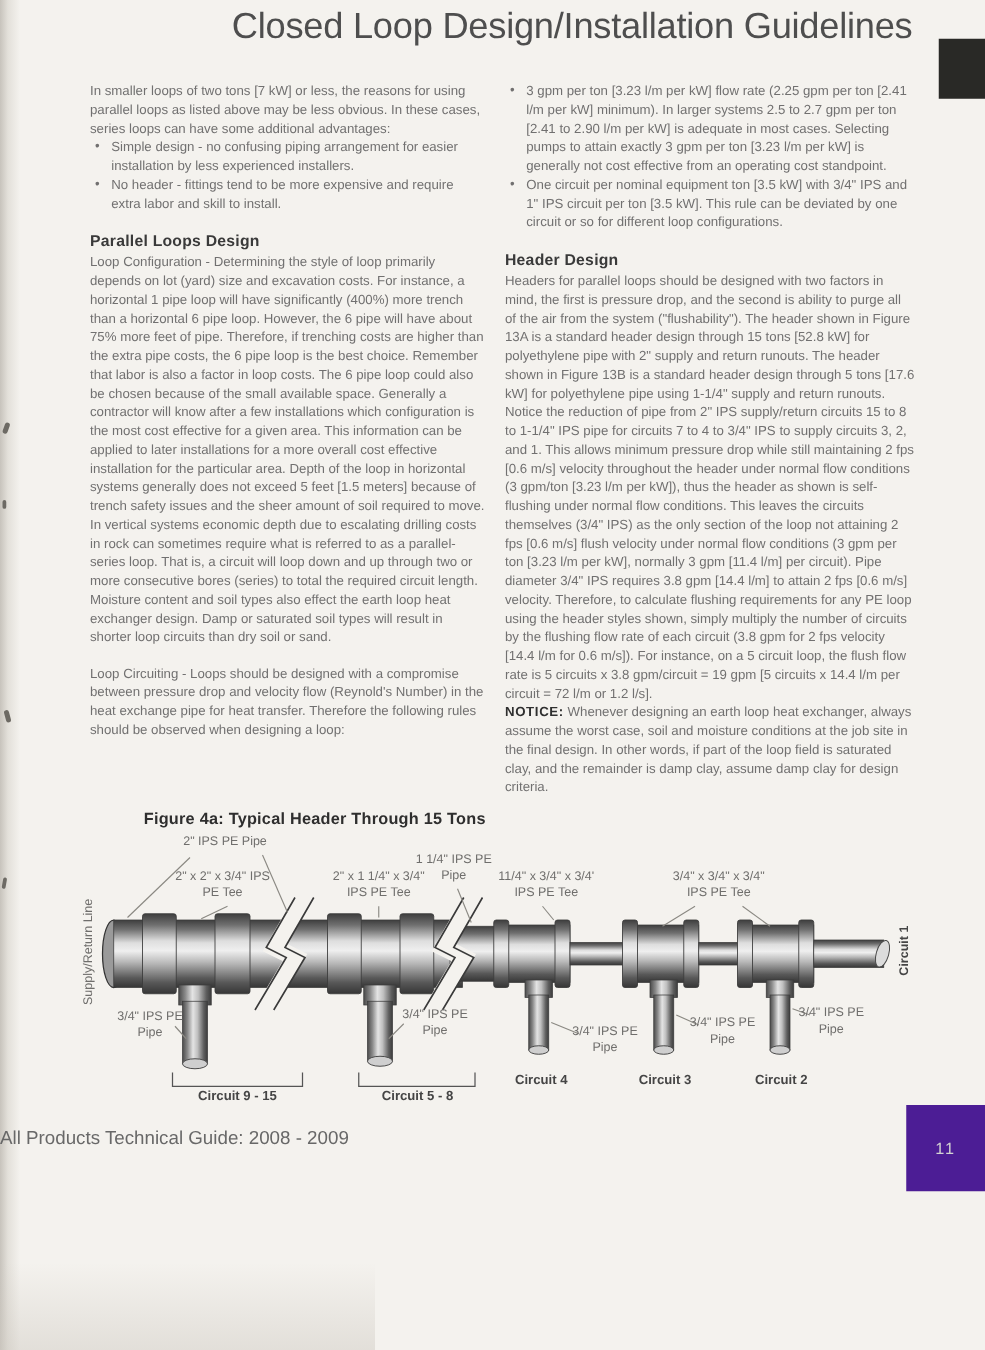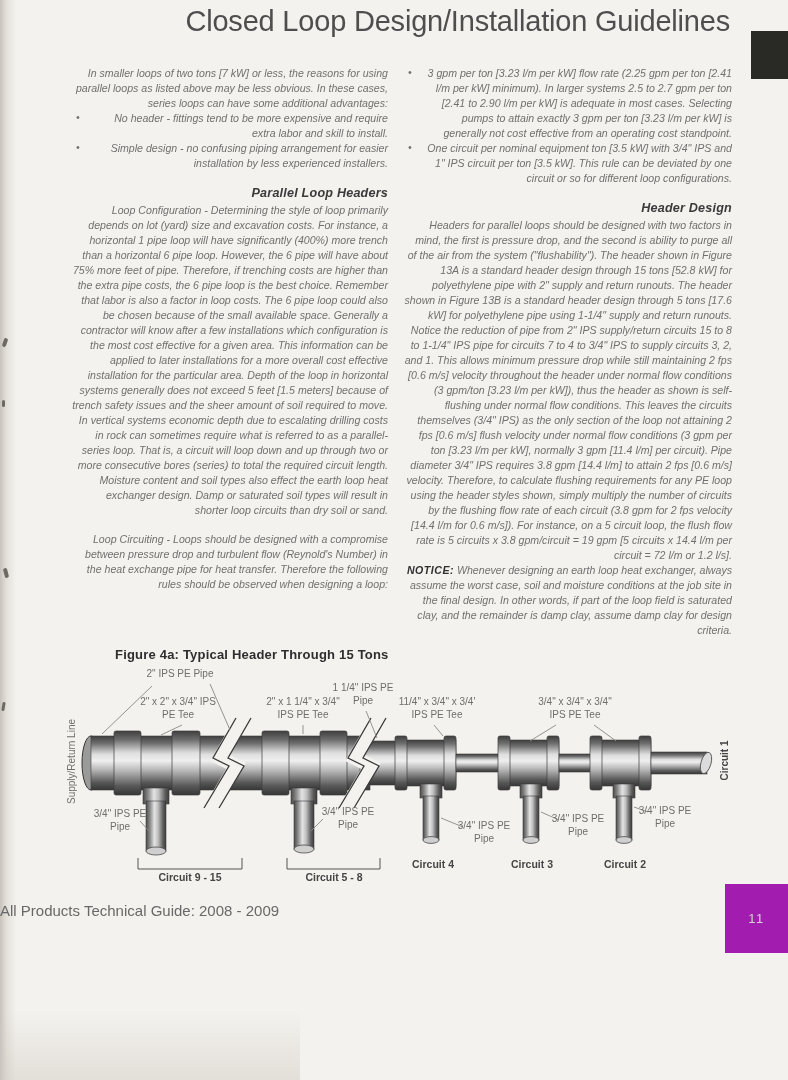--- a/index.html
+++ b/index.html
@@ -9,25 +9,25 @@
   .scan-edge-left { position:absolute; left:0; top:0; width:16px; height:1080px;
     background:linear-gradient(90deg,#c7c3bc 0%, #e3e0da 40%, #f4f2ee 100%); }
   .scan-shadow-bottom { position:absolute; left:0; top:1010px; width:300px; height:70px;
     background:linear-gradient(180deg, rgba(244,242,238,0) 0%, rgba(205,200,192,.45) 100%); }
   .edge-mark { position:absolute; background:#6d6a64; border-radius:2px; }
 
   .page-title { position:absolute; top:5px; right:58px; font-size:29px; font-weight:400;
     color:#4e4e4e; letter-spacing:-0.2px; }
 
   .tab-top { position:absolute; left:751px; top:31px; width:37px; height:48px; background:#292926; }
-  .pagenum-box { position:absolute; left:725px; top:884px; width:63px; height:69px; background:#a21caf;
+  .pagenum-box { position:absolute; left:725px; top:884px; width:63px; height:69px; background:#4c1d95;
     display:flex; align-items:center; justify-content:center; }
   .pagenum-box span { color:#d3d3d3; font-size:13px; letter-spacing:1.5px; }
 
-  .col { position:absolute; font-size:10.6px; line-height:15px; color:#717070; text-align:right;font-style:italic; }
+  .col { position:absolute; font-size:10.6px; line-height:15px; color:#717070; text-align:left; }
   .col-left  { left:72px;  top:66px; width:316px; }
   .col-right { left:404px; top:66px; width:328px; }
   .col p { margin:0 0 14px 0; }
   .col .tight { margin-bottom:0; }
   .bullet { position:relative; padding-left:17px; }
   .bullet::before { content:"\2022"; position:absolute; left:4px; top:-1px; color:#717070; }
   .sec-heading { font-size:12.6px; font-weight:bold; color:#3a3a3a; letter-spacing:.2px;
     margin:15px 0 2px 0; }
   .notice { margin-top:15px; }
   .notice-label { font-weight:bold; color:#2f2f2f; letter-spacing:.5px; }
@@ -57,25 +57,25 @@
   <div class="edge-mark" style="left:2px; top:400px; width:3px; height:7px;"></div>
   <div class="edge-mark" style="left:4px; top:568px; width:4px; height:10px; transform:rotate(-15deg);"></div>
   <div class="edge-mark" style="left:2px; top:702px; width:3px; height:9px; transform:rotate(10deg);"></div>
   <div class="scan-shadow-bottom"></div>
 
   <div class="page-title">Closed Loop Design/Installation Guidelines</div>
   <div class="tab-top"></div>
 
   <div class="col col-left">
     <p class="tight">In smaller loops of two tons [7 kW] or less, the reasons for using parallel loops as listed above may be less obvious. In these cases, series loops can have some additional advantages:</p>
+    <div class="bullet">Simple design - no confusing piping arrangement for easier installation by less experienced installers.</div>
     <div class="bullet">No header - fittings tend to be more expensive and require extra labor and skill to install.</div>
-    <div class="bullet">Simple design - no confusing piping arrangement for easier installation by less experienced installers.</div>
-    <div class="sec-heading">Parallel Loop Headers</div>
+    <div class="sec-heading">Parallel Loops Design</div>
     <p>Loop Configuration - Determining the style of loop primarily depends on lot (yard) size and excavation costs. For instance, a horizontal 1 pipe loop will have significantly (400%) more trench than a horizontal 6 pipe loop. However, the 6 pipe will have about 75% more feet of pipe. Therefore, if trenching costs are higher than the extra pipe costs, the 6 pipe loop is the best choice. Remember that labor is also a factor in loop costs. The 6 pipe loop could also be chosen because of the small available space. Generally a contractor will know after a few installations which configuration is the most cost effective for a given area. This information can be applied to later installations for a more overall cost effective installation for the particular area. Depth of the loop in horizontal systems generally does not exceed 5 feet [1.5 meters] because of trench safety issues and the sheer amount of soil required to move. In vertical systems economic depth due to escalating drilling costs in rock can sometimes require what is referred to as a parallel-series loop. That is, a circuit will loop down and up through two or more consecutive bores (series) to total the required circuit length. Moisture content and soil types also effect the earth loop heat exchanger design. Damp or saturated soil types will result in shorter loop circuits than dry soil or sand.</p>
-    <p>Loop Circuiting - Loops should be designed with a compromise between pressure drop and turbulent flow (Reynold's Number) in the heat exchange pipe for heat transfer. Therefore the following rules should be observed when designing a loop:</p>
+    <p>Loop Circuiting - Loops should be designed with a compromise between pressure drop and velocity flow (Reynold's Number) in the heat exchange pipe for heat transfer. Therefore the following rules should be observed when designing a loop:</p>
   </div>
 
   <div class="col col-right">
     <div class="bullet">3 gpm per ton [3.23 l/m per kW] flow rate (2.25 gpm per ton [2.41 l/m per kW] minimum). In larger systems 2.5 to 2.7 gpm per ton [2.41 to 2.90 l/m per kW] is adequate in most cases. Selecting pumps to attain exactly 3 gpm per ton [3.23 l/m per kW] is generally not cost effective from an operating cost standpoint.</div>
     <div class="bullet">One circuit per nominal equipment ton [3.5 kW] with 3/4" IPS and 1" IPS circuit per ton [3.5 kW]. This rule can be deviated by one circuit or so for different loop configurations.</div>
     <div class="sec-heading">Header Design</div>
     <p class="tight">Headers for parallel loops should be designed with two factors in mind, the first is pressure drop, and the second is ability to purge all of the air from the system ("flushability"). The header shown in Figure 13A is a standard header design through 15 tons [52.8 kW] for polyethylene pipe with 2" supply and return runouts. The header shown in Figure 13B is a standard header design through 5 tons [17.6 kW] for polyethylene pipe using 1-1/4" supply and return runouts. Notice the reduction of pipe from 2" IPS supply/return circuits 15 to 8 to 1-1/4" IPS pipe for circuits 7 to 4 to 3/4" IPS to supply circuits 3, 2, and 1. This allows minimum pressure drop while still maintaining 2 fps [0.6 m/s] velocity throughout the header under normal flow conditions (3 gpm/ton [3.23 l/m per kW]), thus the header as shown is self-flushing under normal flow conditions. This leaves the circuits themselves (3/4" IPS) as the only section of the loop not attaining 2 fps [0.6 m/s] flush velocity under normal flow conditions (3 gpm per ton [3.23 l/m per kW], normally 3 gpm [11.4 l/m] per circuit). Pipe diameter 3/4" IPS requires 3.8 gpm [14.4 l/m] to attain 2 fps [0.6 m/s] velocity. Therefore, to calculate flushing requirements for any PE loop using the header styles shown, simply multiply the number of circuits by the flushing flow rate of each circuit (3.8 gpm for 2 fps velocity [14.4 l/m for 0.6 m/s]). For instance, on a 5 circuit loop, the flush flow rate is 5 circuits x 3.8 gpm/circuit = 19 gpm [5 circuits x 14.4 l/m per circuit = 72 l/m or 1.2 l/s].</p>
     <p class="notice"><span class="notice-label">NOTICE:</span> <span>Whenever designing an earth loop heat exchanger, always assume the worst case, soil and moisture conditions at the job site in the final design. In other words, if part of the loop field is saturated clay, and the remainder is damp clay, assume damp clay for design criteria.</span></p>
   </div>
 

